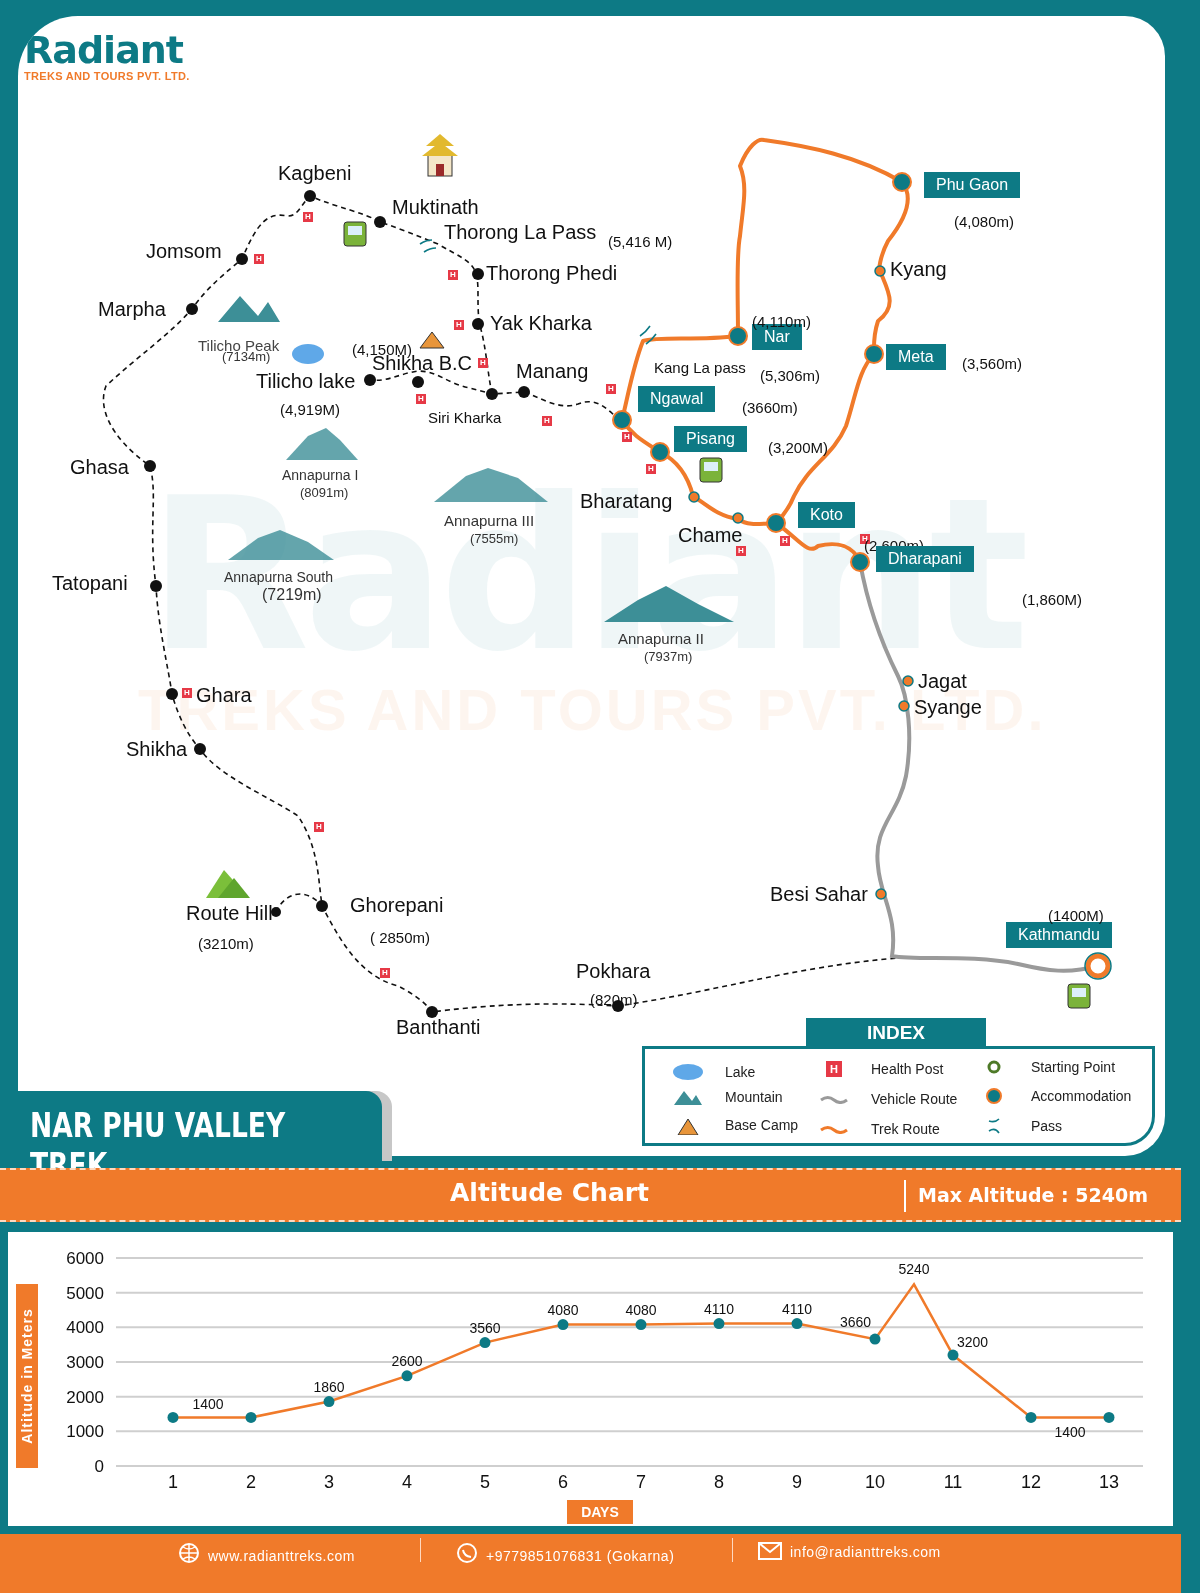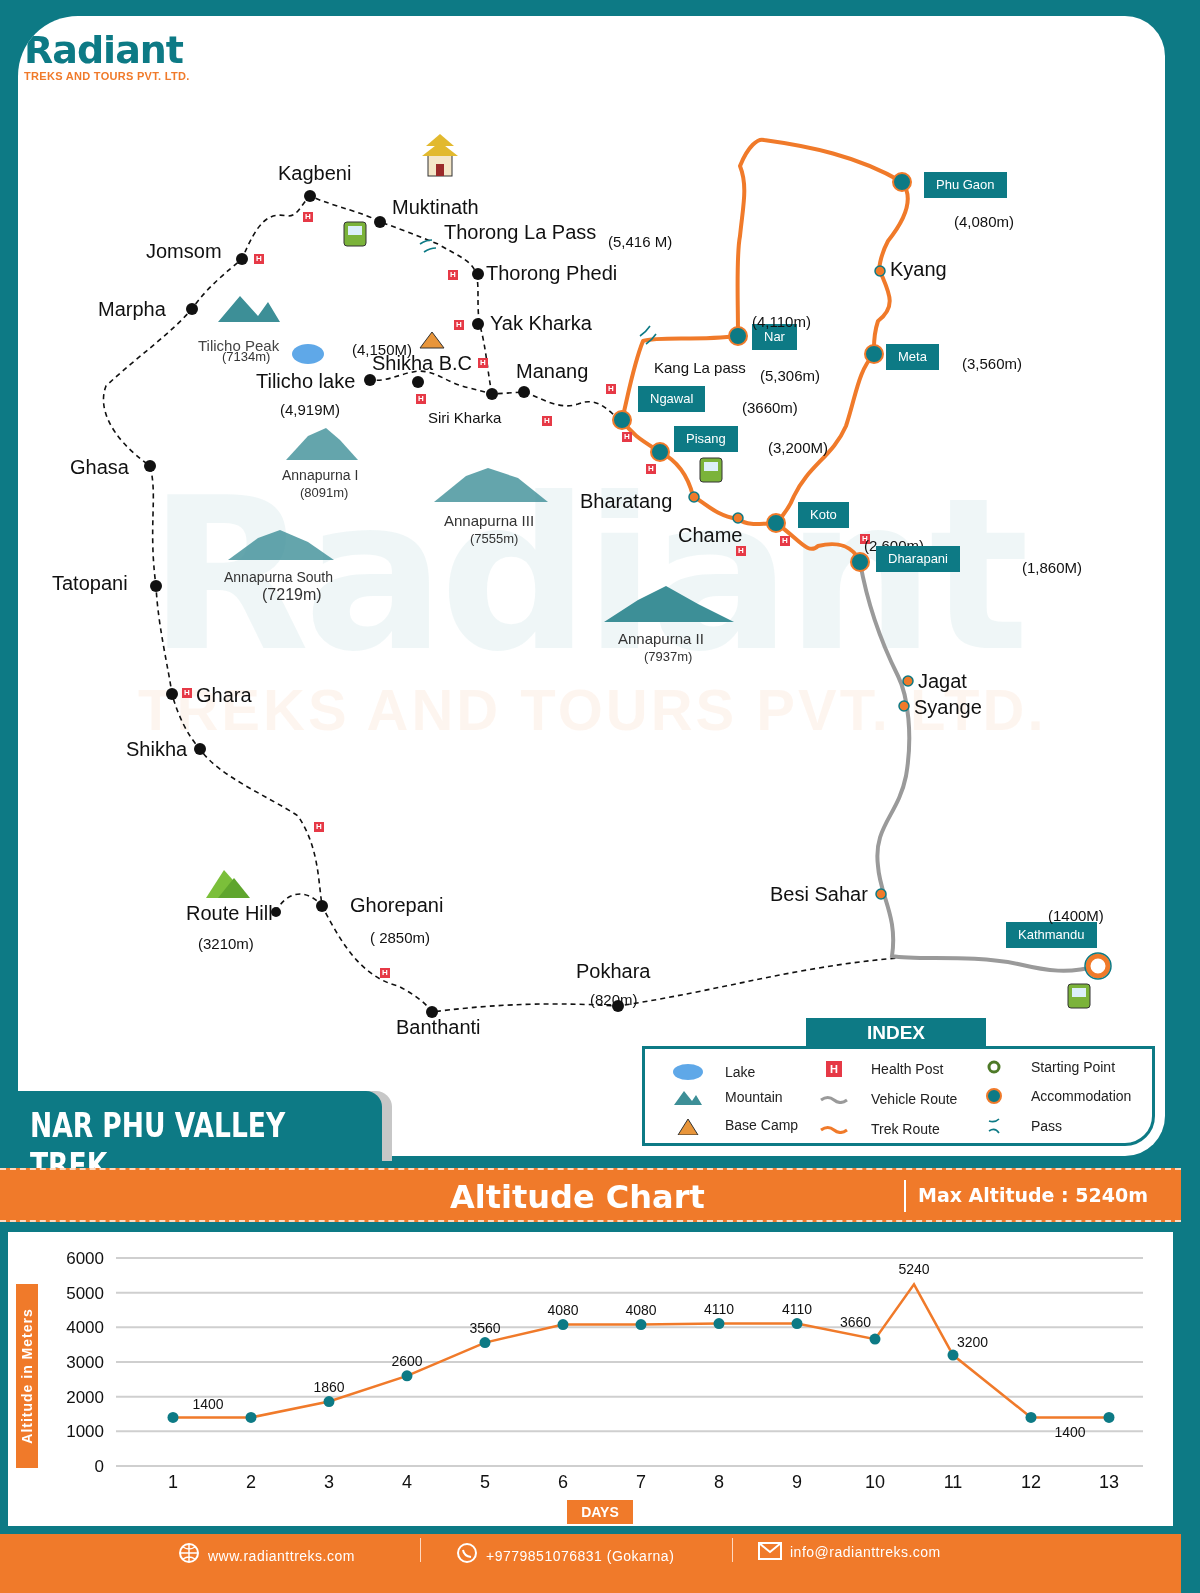--- a/index.html
+++ b/index.html
@@ -7,30 +7,30 @@
   .map-panel { position: absolute; left: 18px; top: 16px; width: 1147px; height: 1140px; background: #fff; border-radius: 60px 40px 40px 0; overflow: hidden; }
   .logo { position: absolute; left: 6px; top: 14px; }
   .logo-word { font-family: "DejaVu Sans", sans-serif; font-weight: bold; font-size: 38px; color: #0d7a85; letter-spacing: -1px; line-height: 40px; }
   .logo-sub { font-size: 11px; color: #f07a2a; font-weight: bold; letter-spacing: 0.3px; }
   .watermark { position: absolute; left: 130px; top: 460px; font-family: "DejaVu Sans", sans-serif; font-size: 210px; font-weight: bold; color: #0d7a85; opacity: 0.06; letter-spacing: -6px; line-height: 200px; }
   .watermark-sub { position: absolute; left: 120px; top: 660px; font-size: 58px; color: #f07a2a; opacity: 0.07; font-weight: bold; letter-spacing: 3px; }
   svg.routes { position: absolute; left: 0; top: 0; }
   .lbl { position: absolute; font-size: 20px; color: #111; white-space: nowrap; line-height: 22px; }
   .lbl.sm { font-size: 15px; margin-top: 7px; }
   .lbl.xs { font-size: 13px; color: #333; }
-  .tag { position: absolute; background: #0d7a85; color: #fff; font-size: 13px; padding: 1px 12px; line-height: 24px; white-space: nowrap; }
+  .tag { position: absolute; background: #0d7a85; color: #fff; font-size: 16px; padding: 1px 12px; line-height: 24px; white-space: nowrap; }
   .hp { position: absolute; width: 10px; height: 10px; background: #e63946; color: #fff; font-size: 8px; font-weight: bold; line-height: 10px; text-align: center; }
   .title-tab { position: absolute; left: 0; top: 1091px; width: 382px; height: 70px; background: #0d7a85; border-radius: 0 16px 0 0; box-shadow: 10px 0 0 #c7c7c7; }
   .title-tab span { position: absolute; left: 30px; top: 14px; color: #fff; font-family: "DejaVu Sans", sans-serif; font-weight: bold; font-size: 34px; transform: scaleX(0.78); transform-origin: left; letter-spacing: 0px; }
   .index-tab { position: absolute; left: 806px; top: 1018px; width: 180px; height: 30px; background: #0d7a85; color: #fff; font-weight: bold; font-size: 19px; text-align: center; line-height: 30px; }
   .legend { position: absolute; left: 642px; top: 1046px; width: 513px; height: 100px; border: 3px solid #0d7a85; border-radius: 0 0 30px 0; background: #fff; }
   .leg-item { position: absolute; display: flex; align-items: center; font-size: 14px; color: #222; }
   .leg-item .ico { width: 38px; display: inline-flex; justify-content: center; margin-right: 18px; }
   .alt-banner { position: absolute; left: 0; top: 1168px; width: 1181px; height: 54px; background: #f07a2a; border-top: 2px dashed #ffd9bf; border-bottom: 2px dashed #ffd9bf; }
-  .alt-title { position: absolute; left: 450px; top: 8px; color: #fff; font-family: "DejaVu Sans", sans-serif; font-weight: bold; font-size: 32px; }
+  .alt-title { position: absolute; left: 450px; top: 8px; color: #fff; font-family: "DejaVu Sans", sans-serif; font-weight: bold; font-size: 25px; }
   .alt-divider { position: absolute; left: 904px; top: 10px; width: 2px; height: 32px; background: #fff; }
   .alt-max { position: absolute; left: 918px; top: 14px; color: #fff; font-family: "DejaVu Sans", sans-serif; font-weight: bold; font-size: 19px; }
   .chart-panel { position: absolute; left: 8px; top: 1232px; width: 1165px; height: 294px; background: #fff; }
   .ylabel-box { position: absolute; left: 8px; top: 52px; width: 22px; height: 184px; background: #f07a2a; }
   .ylabel-box span { position: absolute; left: 11px; top: 92px; transform: translate(-50%,-50%) rotate(-90deg); color: #fff; font-size: 14px; font-weight: bold; white-space: nowrap; letter-spacing: 1px; }
   .days-box { position: absolute; left: 559px; top: 268px; width: 66px; height: 24px; background: #f07a2a; color: #fff; font-weight: bold; font-size: 14px; text-align: center; line-height: 24px; }
   .footer { position: absolute; left: 0; top: 1534px; width: 1181px; height: 59px; background: #f07a2a; }
   .foot-item { position: absolute; top: 8px; color: #fff; font-size: 14px; display: flex; align-items: flex-end; gap: 8px; letter-spacing: 0.5px; }
   .foot-sep { position: absolute; top: 4px; width: 1px; height: 24px; background: #ffd9bf; }
 </style>
@@ -162,21 +162,21 @@
   <div class="lbl sm" style="left:734px;top:288px">(4,110m)</div>
   <div class="tag" style="left:868px;top:328px">Meta</div>
   <div class="lbl sm" style="left:944px;top:330px">(3,560m)</div>
   <div class="tag" style="left:620px;top:370px">Ngawal</div>
   <div class="lbl sm" style="left:724px;top:374px">(3660m)</div>
   <div class="tag" style="left:656px;top:410px">Pisang</div>
   <div class="lbl sm" style="left:750px;top:414px">(3,200M)</div>
   <div class="tag" style="left:780px;top:486px">Koto</div>
   <div class="lbl sm" style="left:846px;top:512px">(2,600m)</div>
   <div class="tag" style="left:858px;top:530px">Dharapani</div>
-  <div class="lbl sm" style="left:1004px;top:534px">(1,860M)</div>
+  <div class="lbl sm" style="left:1004px;top:566px">(1,860M)</div>
   <div class="tag" style="left:988px;top:906px">Kathmandu</div>
   <div class="lbl sm" style="left:1030px;top:882px">(1400M)</div>
 
   <div class="lbl" style="left:872px;top:242px">Kyang</div>
   <div class="lbl sm" style="left:636px;top:334px">Kang La pass</div>
   <div class="lbl sm" style="left:742px;top:342px">(5,306m)</div>
   <div class="lbl" style="left:562px;top:474px">Bharatang</div>
   <div class="lbl" style="left:660px;top:508px">Chame</div>
   <div class="lbl" style="left:900px;top:654px">Jagat</div>
   <div class="lbl" style="left:896px;top:680px">Syange</div>

